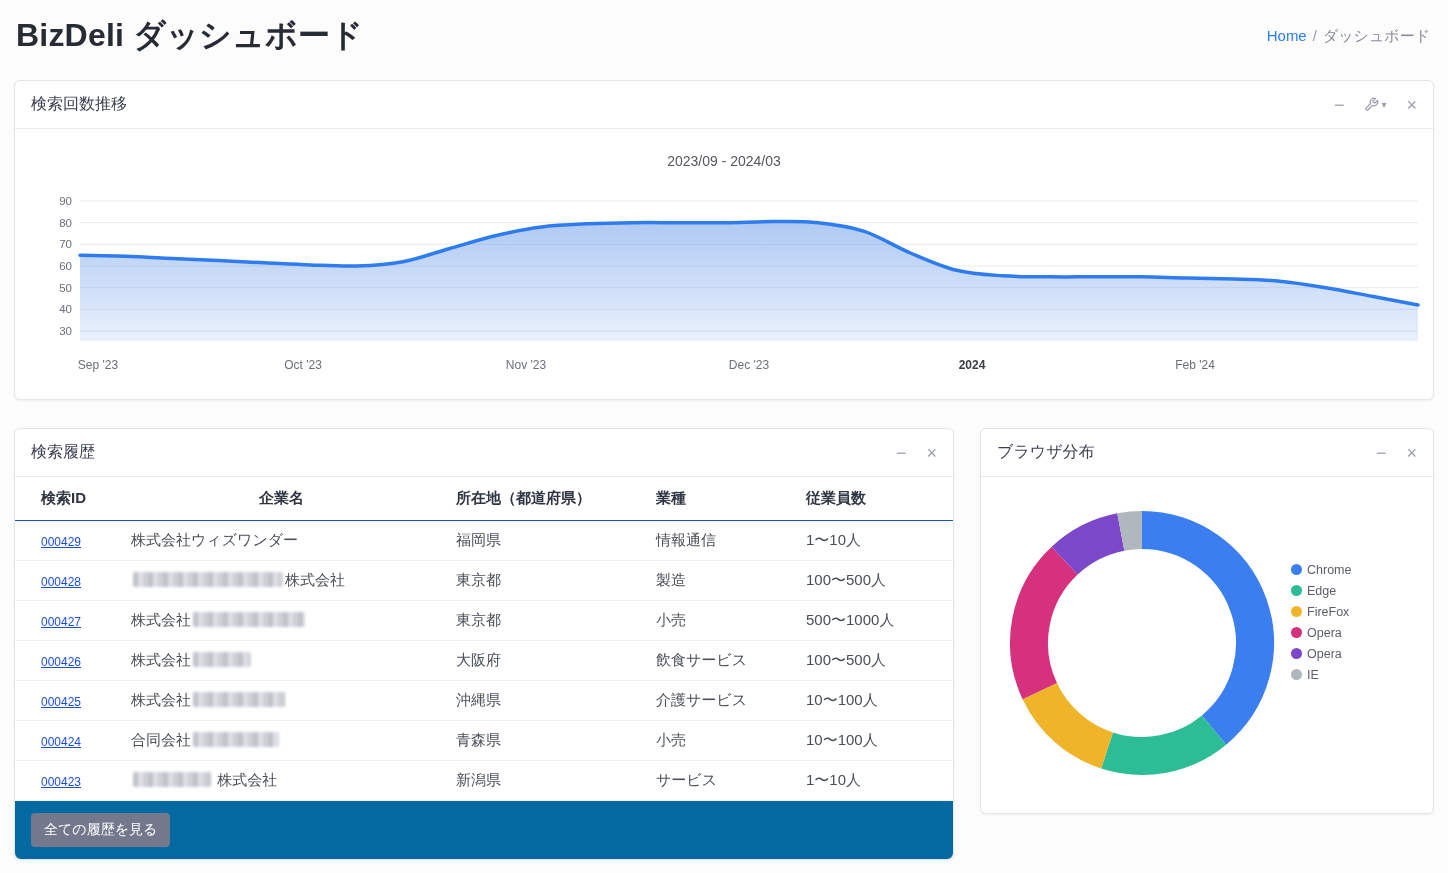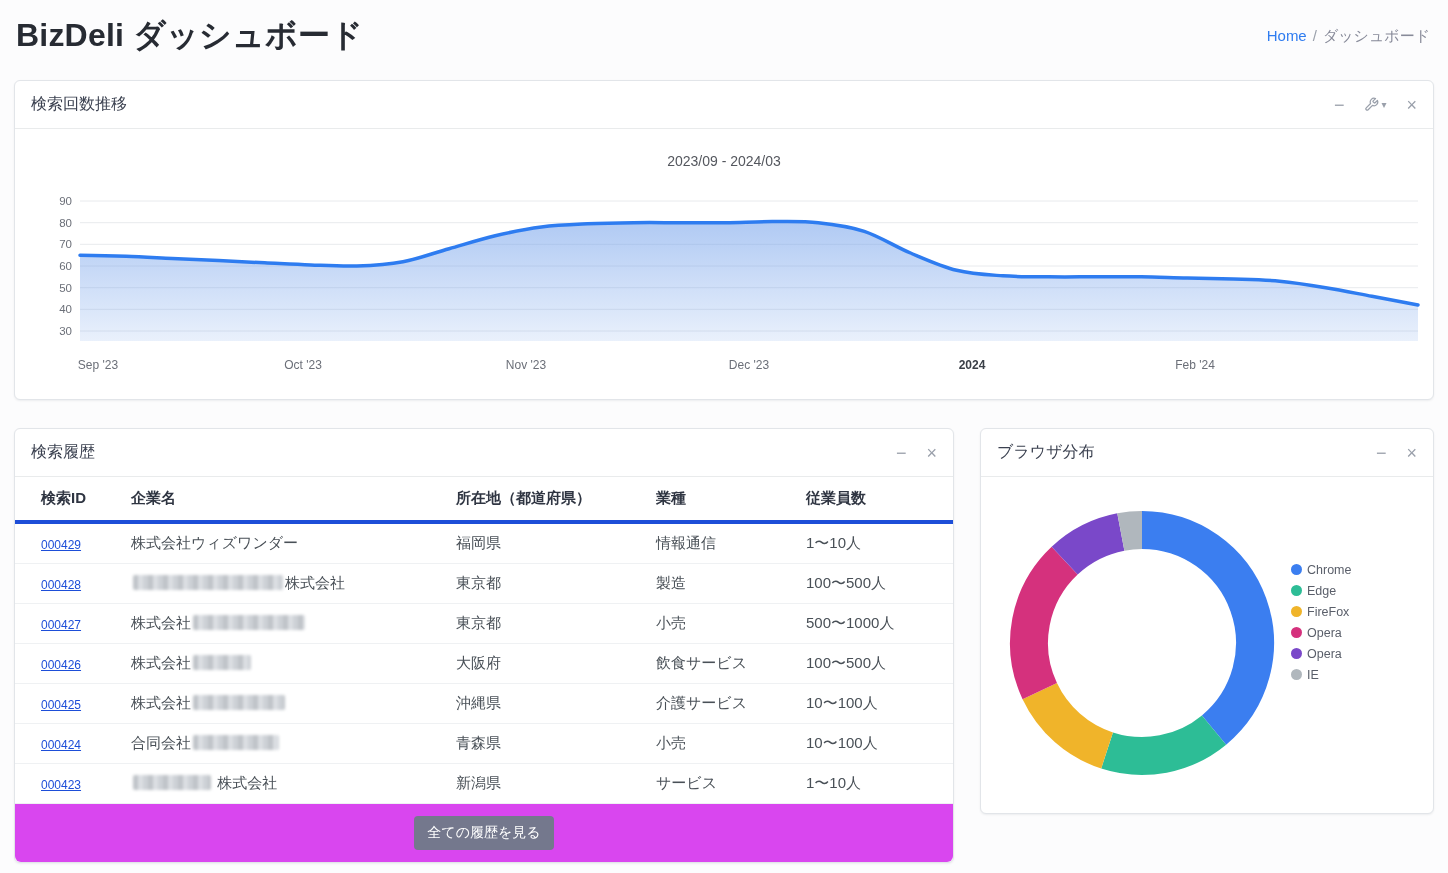--- a/index.html
+++ b/index.html
@@ -32,30 +32,30 @@
   .chart-title { text-align:center; font-size:14px; color:#54575e; padding:18px 0 16px; }
 
   .main-row { display:flex; gap:26px; margin:28px 14px 0; align-items:flex-start; }
   #history-panel { width:940px; }
   #browser-panel { flex:1; }
 
   
   table { width:100%; border-collapse:collapse; font-size:15px; }
   th,td { text-align:left; padding:10px 12px; border-bottom:1px solid #eff1f3;
     white-space:nowrap; }
-  th { font-weight:700; color:#2f3542; font-size:15px; border-bottom:4px solid #1d4ed8;
+  th { font-weight:700; color:#2f3542; font-size:15px; border-bottom:1px solid #1d4ed8;
     padding-top:12px; padding-bottom:12px; }
   th:first-child, td:first-child { padding-left:26px; width:104px; }
-  th:nth-child(2){ width:325px; } th:nth-child(3){ width:200px; } th:nth-child(4){ width:150px; }
+  th:nth-child(2){ width:325px;text-align:center; } th:nth-child(3){ width:200px; } th:nth-child(4){ width:150px; }
   td.id a { color:#1d4ed8; text-decoration:underline; font-size:12px; }
   .blur-block { display:inline-block; vertical-align:-2px; height:15px; border-radius:2px;
     background:repeating-linear-gradient(90deg,#bfc3c8 0 5px,#dcdfe3 5px 10px,#cdd1d6 10px 15px);
     filter:blur(1.6px); margin:0 2px; }
-  .history-footer { display:flex; justify-content:center; padding:12px 16px;
-    background:#d946ef; border-radius:0 0 6px 6px; }
+  .history-footer { display:flex; justify-content:flex-start; padding:12px 16px;
+    background:#0369a1; border-radius:0 0 6px 6px; }
   .history-footer button { background:#74788d; color:#fff; border:none; border-radius:4px;
     padding:8px 13px; font-size:14px; cursor:pointer; }
 
   
   .browser-body { display:flex; align-items:center; padding:26px 10px 26px 16px; }
   #donut-wrap { flex:0 0 auto; }
   #donut-legend { list-style:none; margin:-46px 0 0; padding:0 8px 0 4px; }
   #donut-legend li { display:flex; align-items:center; font-size:12.5px; color:#5a5f6a;
     margin:7px 0; cursor:pointer; }
   #donut-legend .dot { width:11px; height:11px; border-radius:50%; margin-right:5px;

